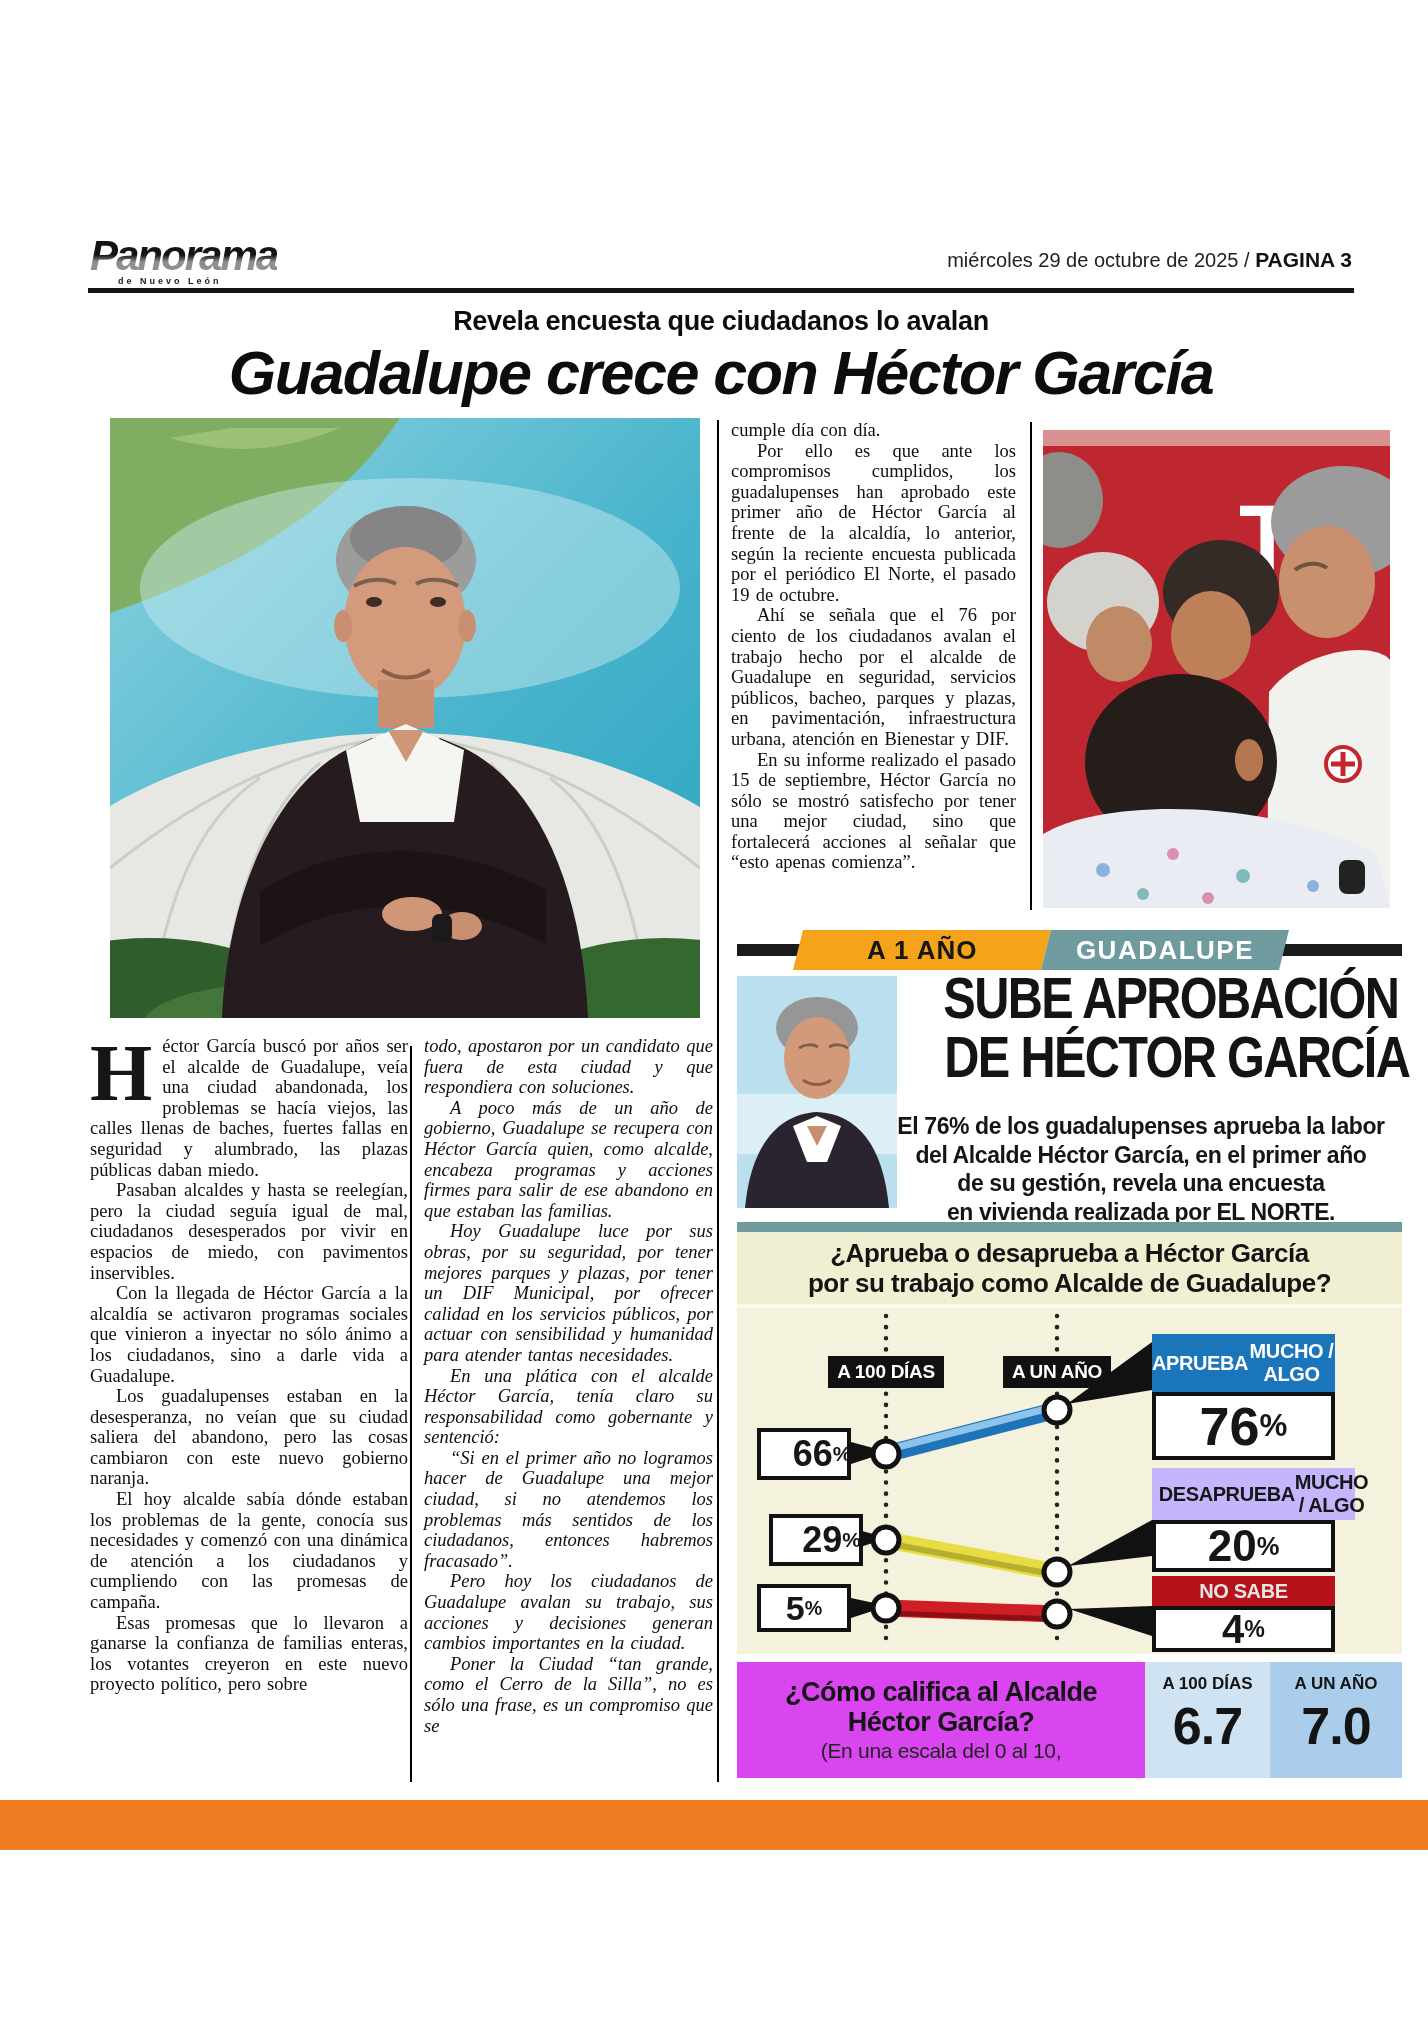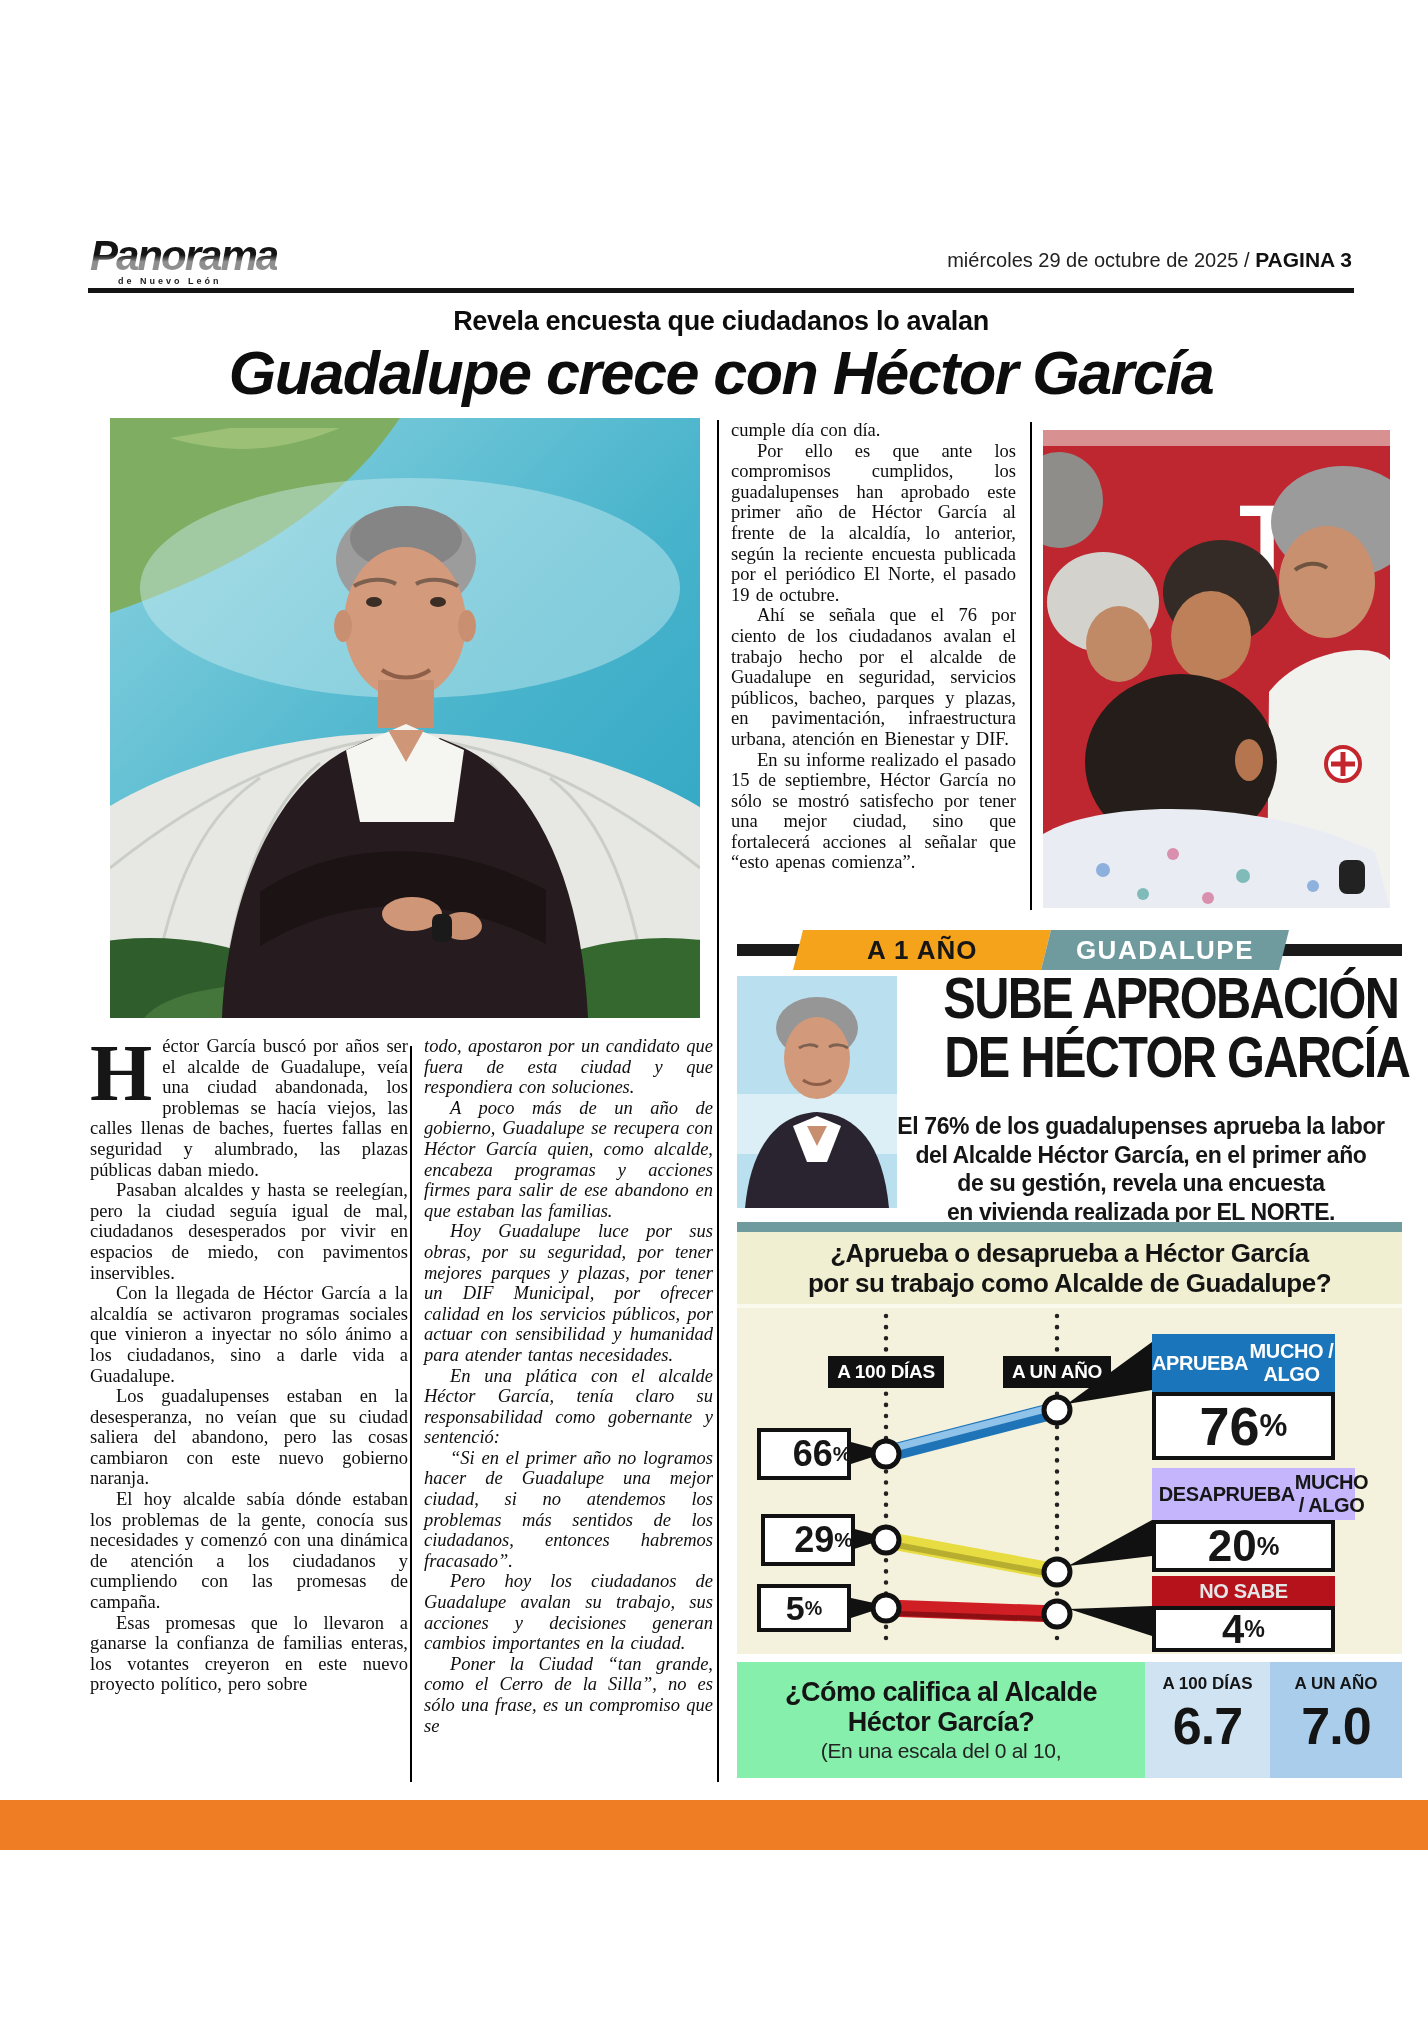--- a/index.html
+++ b/index.html
@@ -70,36 +70,36 @@
     font:800 26px/1.17 "Liberation Sans",sans-serif;letter-spacing:-0.5px;color:#141414;}
   .chart .wstrip{position:absolute;left:0;top:82px;width:665px;height:4px;background:#fbfaef;}
   .chart .lower{position:absolute;left:0;top:86px;width:665px;height:346px;background:#f4f2dc;}
   .chart svg{position:absolute;left:0;top:0;}
   .clabel{position:absolute;height:32px;background:#111;color:#fff;display:flex;align-items:center;
     justify-content:center;font:800 19px "Liberation Sans",sans-serif;letter-spacing:-0.3px;}
   .pctbox{position:absolute;background:#fff;border:4px solid #111;box-sizing:border-box;
     display:flex;align-items:center;justify-content:center;font-weight:800;color:#161616;}
   .pctbox .pct{font-size:0.58em;font-weight:800;}
   .b66{left:20px;top:206px;width:94px;height:52px;font-size:36px;padding-left:36px;}
-  .b29{left:24px;top:292px;width:94px;height:52px;font-size:36px;padding-left:31px;}
+  .b29{left:32px;top:292px;width:94px;height:52px;font-size:36px;padding-left:31px;}
   .b5{left:20px;top:362px;width:94px;height:48px;font-size:34px;}
   .callout-head{position:absolute;left:415px;width:183px;display:flex;
     align-items:center;justify-content:center;font:800 20px/1.15 "Liberation Sans",sans-serif;
     letter-spacing:-0.4px;text-align:center;}
   .ch-apr{top:112px;height:58px;background:#1b75bb;color:#fff;}
   .ch-des{top:246px;height:52px;background:#c4b5fd;color:#161616;padding-left:20px;}
   .ch-ns{top:354px;height:30px;background:#b5121b;color:#e5e5e5;}
   .cv{left:415px;width:183px;}
   .cv-apr{top:170px;height:68px;font-size:54px;}
   .cv-des{top:298px;height:52px;font-size:44px;}
   .cv-ns{top:384px;height:46px;font-size:40px;}
 
   
   .rating{position:absolute;left:737px;top:1662px;width:665px;height:116px;}
-  .rq{position:absolute;left:0;top:0;width:408px;height:116px;background:#86efac;
+  .rq{position:absolute;left:0;top:0;width:408px;height:116px;background:#d946ef;
     display:flex;flex-direction:column;align-items:center;justify-content:center;}
   .rq .q{font:800 27px/1.12 "Liberation Sans",sans-serif;letter-spacing:-0.5px;color:#141414;text-align:center;}
   .rq .note{font:21px "Liberation Sans",sans-serif;letter-spacing:-0.3px;color:#222;margin-top:2px;}
   .rcell{position:absolute;top:0;height:116px;display:flex;flex-direction:column;align-items:center;}
   .rc1{left:408px;width:125px;background:#cfe3f2;}
   .rc2{left:533px;width:132px;background:#a9cdea;}
   .rcell .rlab{font:800 17px "Liberation Sans",sans-serif;margin-top:12px;color:#141414;}
   .rcell .rval{font:800 52px "Liberation Sans",sans-serif;letter-spacing:-1px;color:#141414;margin-top:2px;}
 
   

